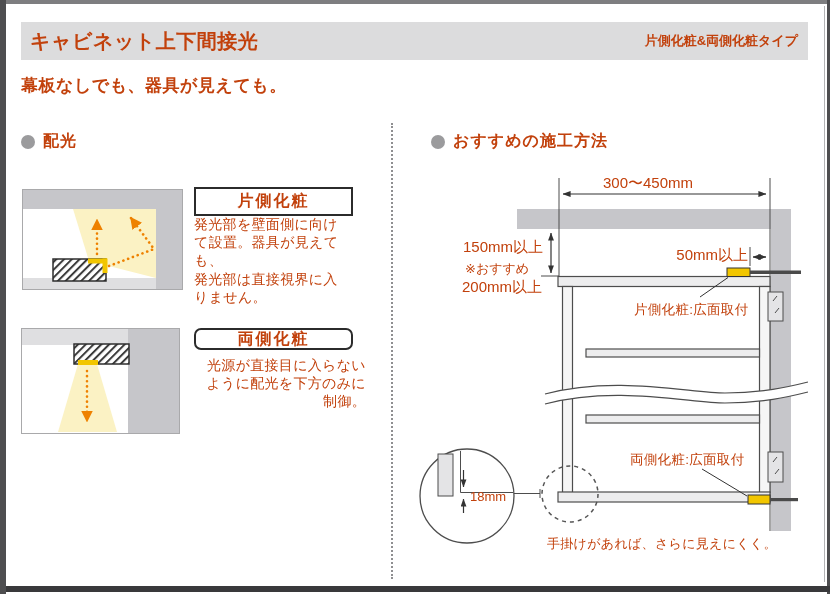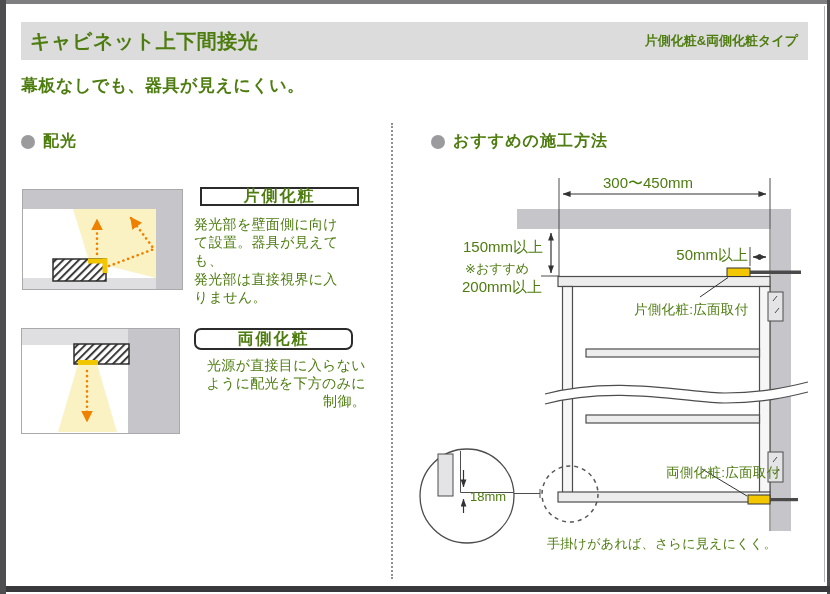--- a/index.html
+++ b/index.html
@@ -1,17 +1,17 @@
 <!DOCTYPE html>
 <html><head>
 <meta charset="utf-8">
 <style>
   html,body{margin:0;padding:0;background:#fff;}
   .page{position:relative;width:830px;height:594px;background:#ffffff;overflow:hidden;
-        font-family:"Liberation Sans","DejaVu Sans",sans-serif;color:#4d7c0f;}
+        font-family:"Liberation Sans","DejaVu Sans",sans-serif;color:#c2410c;}
   .abs{position:absolute;}
   
   .frame-top{left:0;top:0;width:830px;height:4px;background:#7e7e80;}
   .frame-left{left:0;top:0;width:6px;height:594px;background:#4e4e50;}
   .frame-right{left:827px;top:0;width:3px;height:594px;background:#4e4e50;}
   .frame-right-line{left:824px;top:6px;width:1px;height:576px;background:#b3b3b5;}
   .bottom-bar{left:6px;top:586px;width:824px;height:6px;background:#39393b;}
   
   .header-bar{left:21px;top:22px;width:787px;height:38px;background:#dcdcdd;
               display:flex;align-items:center;justify-content:space-between;
@@ -46,21 +46,21 @@
   <div class="abs frame-top"></div>
   <div class="abs frame-left"></div>
   <div class="abs frame-right-line"></div>
   <div class="abs frame-right"></div>
   <div class="abs bottom-bar"></div>
 
   <div class="abs header-bar">
     <span class="header-title">キャビネット上下間接光</span>
     <span class="header-type">片側化粧&amp;両側化粧タイプ</span>
   </div>
-  <div class="abs lead">幕板なしでも、器具が見えにくい。</div>
+  <div class="abs lead">幕板なしでも、器具が見えても。</div>
 
   <div class="abs sec-head" style="left:21px;top:131px;">
     <span class="sec-dot"></span>
     <span class="sec-label">配光</span>
   </div>
   <div class="abs sec-head" style="left:431px;top:131px;">
     <span class="sec-dot"></span>
     <span class="sec-label">おすすめの施工方法</span>
   </div>
 
@@ -102,21 +102,21 @@
       </defs>
       <rect x="0" y="0" width="106" height="16" fill="#dfdfe1"></rect>
       <rect x="106" y="0" width="51" height="104" fill="#c6c6ca"></rect>
       <polygon points="56,35 75,35 95,103 36,103" fill="#fbf2c4"></polygon>
       <rect x="52" y="15" width="55" height="20" fill="url(#hatch2)" stroke="#2e2e2e" stroke-width="1.5"></rect>
       <rect x="56" y="31" width="20" height="5" fill="#f2c600"></rect>
       <path d="M65,42 L65,92" fill="none" stroke="#ee8100" stroke-width="2.6" stroke-linecap="round" stroke-dasharray="0.1 5" marker-end="url(#arrO2)"></path>
     </svg>
   </div>
 
-  <div class="abs label-box" style="left:200px;top:187px;width:159px;height:19px;">
+  <div class="abs label-box" style="left:194px;top:187px;width:159px;height:29px;">
     <span>片側化粧</span>
   </div>
   <div class="abs desc" style="left:194px;top:215px;width:172px;">発光部を壁面側に向け
 て設置。器具が見えても、
 発光部は直接視界に入
 りません。</div>
 
   <div class="abs label-box" style="left:194px;top:328px;width:159px;height:22px;border-radius:7px;">
     <span>両側化粧</span>
   </div>
@@ -176,17 +176,17 @@
     <line x1="463.5" y1="470" x2="463.5" y2="487" stroke="#333" stroke-width="1.2" marker-end="url(#arrB)"></line>
     <line x1="463.5" y1="513" x2="463.5" y2="499" stroke="#333" stroke-width="1.2" marker-end="url(#arrB)"></line>
   </svg>
 
   <div class="abs dim-text center" style="left:560px;top:174px;width:176px;">300〜450mm</div>
   <div class="abs dim-text" style="left:463px;top:238px;">150mm以上</div>
   <div class="abs dim-small" style="left:465px;top:260px;">※おすすめ</div>
   <div class="abs dim-text" style="left:462px;top:278px;">200mm以上</div>
   <div class="abs dim-text right" style="left:660px;top:246px;width:88px;">50mm以上</div>
   <div class="abs pointer-label" style="left:634px;top:301px;">片側化粧:広面取付</div>
-  <div class="abs pointer-label" style="left:666px;top:451px;margin-top:13px;">両側化粧:広面取付</div>
+  <div class="abs pointer-label" style="left:630px;top:451px;">両側化粧:広面取付</div>
   <div class="abs dim-small" style="left:470px;top:489px;">18mm</div>
   <div class="abs note-text" style="left:503px;top:535px;">手掛けがあれば、さらに見えにくく。</div>
 
 </div>
 
 </body></html>

